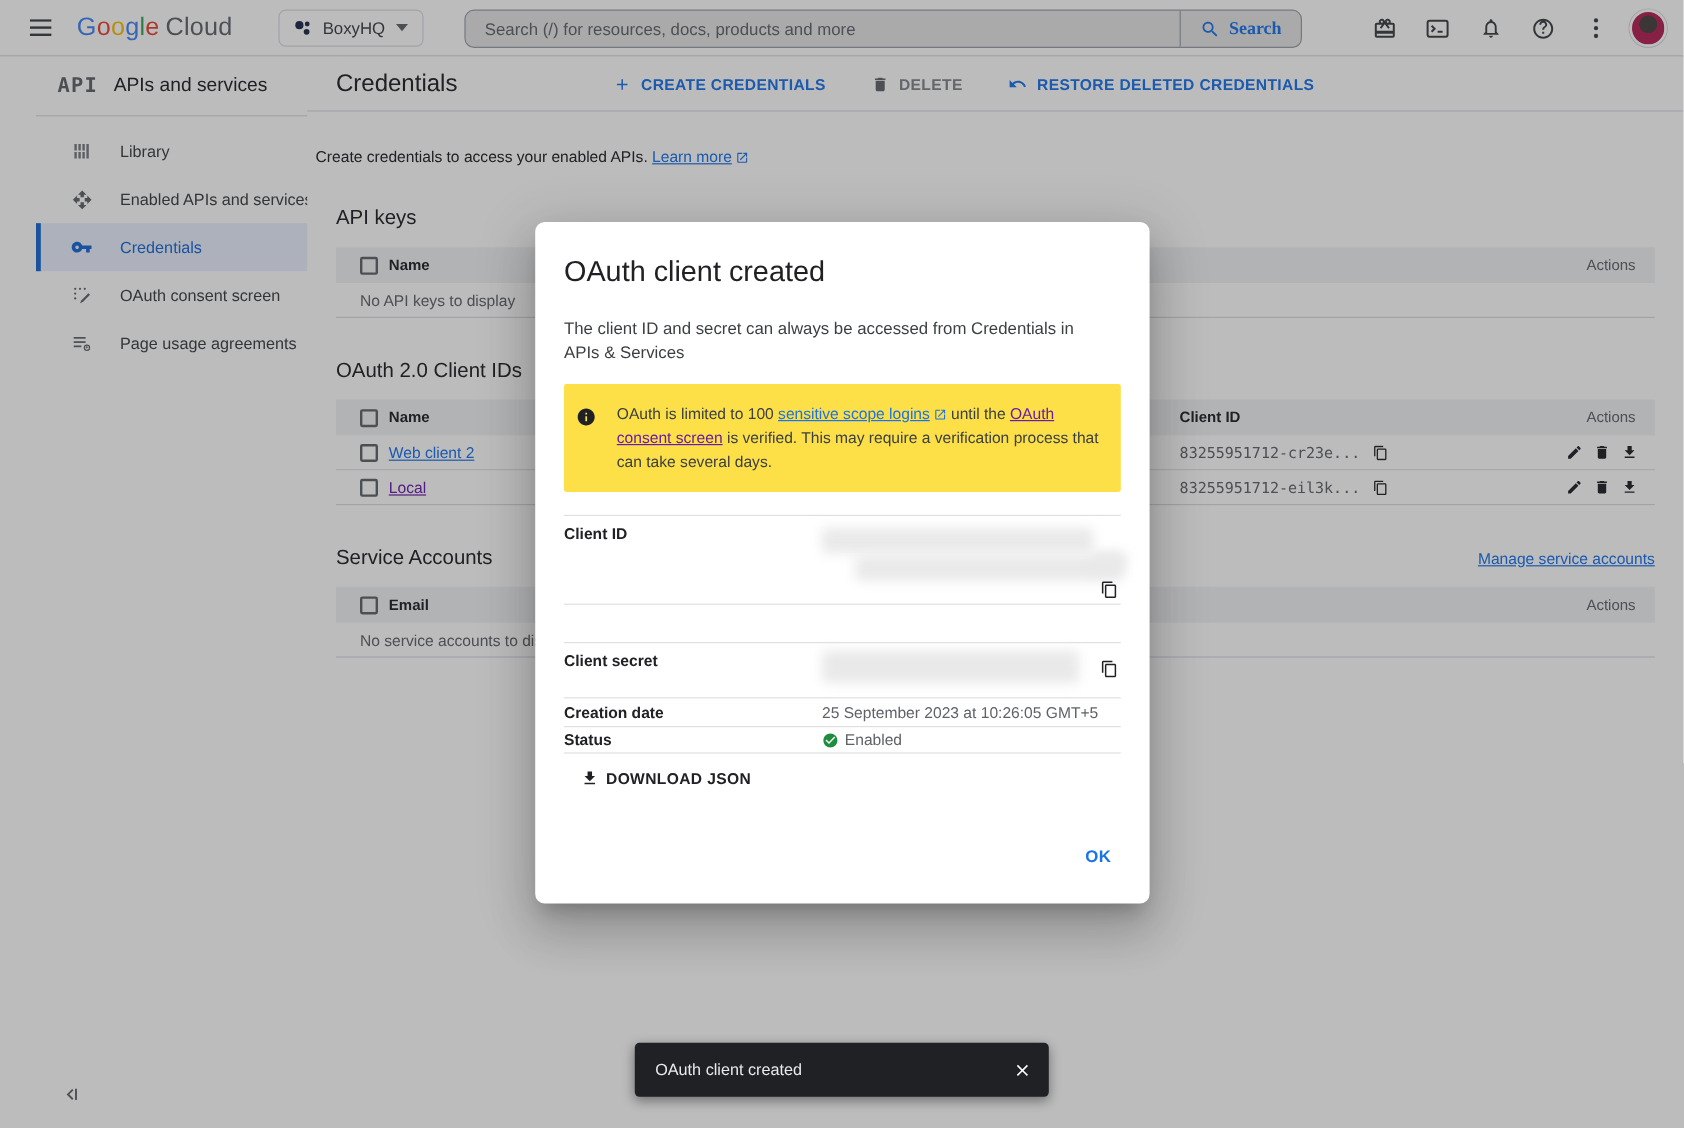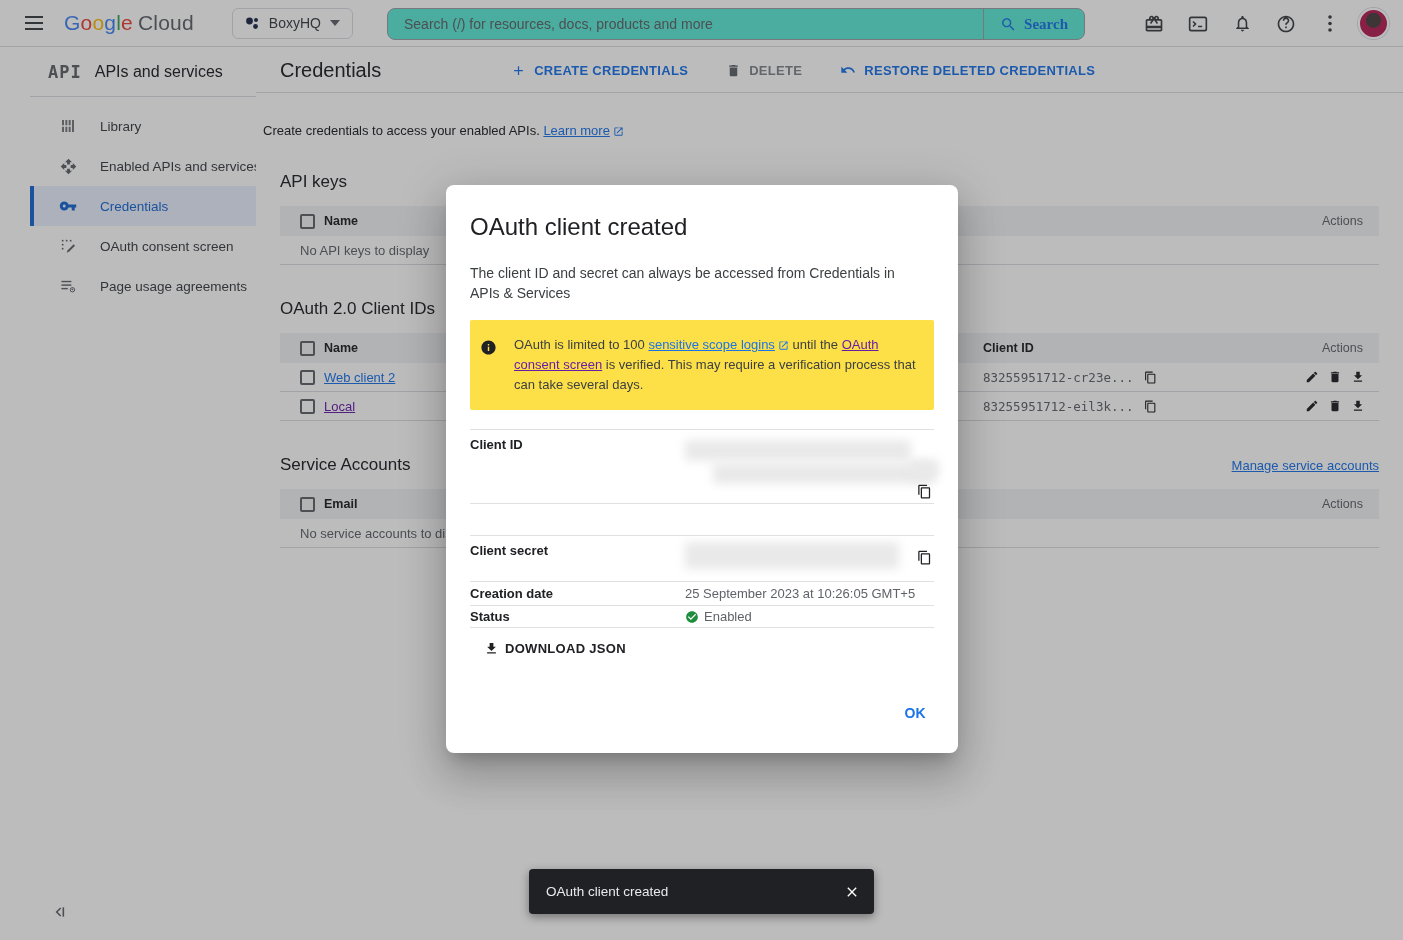--- a/index.html
+++ b/index.html
@@ -17,21 +17,21 @@
   .hamburger { width:44px; height:40px; margin-left:12px; display:flex; align-items:center; justify-content:center; cursor:pointer;}
   .logo { display:flex; align-items:baseline; font-size:21px; margin-left:8px; letter-spacing:.2px;}
   .logo .g1,.logo .g2{color:#4285F4} .logo .o1,.logo .e1{color:#EA4335}
   .logo .o2{color:#FBBC04} .logo .l1{color:#34A853}
   .logo .cloud{color:#5f6368; margin-left:5px;}
   .project-picker { margin-left:38px; height:31px; border:1px solid #dadce0; border-radius:6px;
     display:flex; align-items:center; padding:0 12px; gap:9px; cursor:pointer; background:#fff;}
   .project-picker .pname{ font-size:14px; color:#3c4043;}
   .caret { width:0; height:0; border-left:5px solid transparent; border-right:5px solid transparent; border-top:6px solid #5f6368;}
   .searchbox { position:absolute; left:387px; top:8px; width:698px; height:32px;
-    background:#5eead4; border:1px solid #9aa0a6; border-radius:8px; display:flex; align-items:center; overflow:hidden;}
+    background:#e5e5e5; border:1px solid #9aa0a6; border-radius:8px; display:flex; align-items:center; overflow:hidden;}
   .searchbox input { flex:1; border:none; outline:none; background:transparent; padding:0 16px;
     font-family:"Liberation Sans", sans-serif; font-size:14px; color:#3c4043;}
   .searchbox input::placeholder{ color:#5f6368; opacity:1;}
   .search-btn { height:100%; border-left:1px solid #9aa0a6; display:flex; align-items:center; gap:7px;
     padding:0 16px; color:#1a73e8; font-size:15px; font-weight:700; cursor:pointer;font-family:Liberation Serif, serif;}
   .top-icons { position:absolute; right:8px; top:0; height:47px; display:flex; align-items:center;}
   .icon-btn { width:44px; height:44px; display:flex; align-items:center; justify-content:center; color:#3c4043; cursor:pointer;}
   .avatar { width:31px; height:31px; border-radius:50%; margin-left:6px; margin-right:6px; cursor:pointer;
     background:radial-gradient(circle at 50% 38%, #4a3f3f 0 34%, #b51f54 35%);
     border:2px solid #fff; box-shadow:0 0 0 1px #dadce0;}

